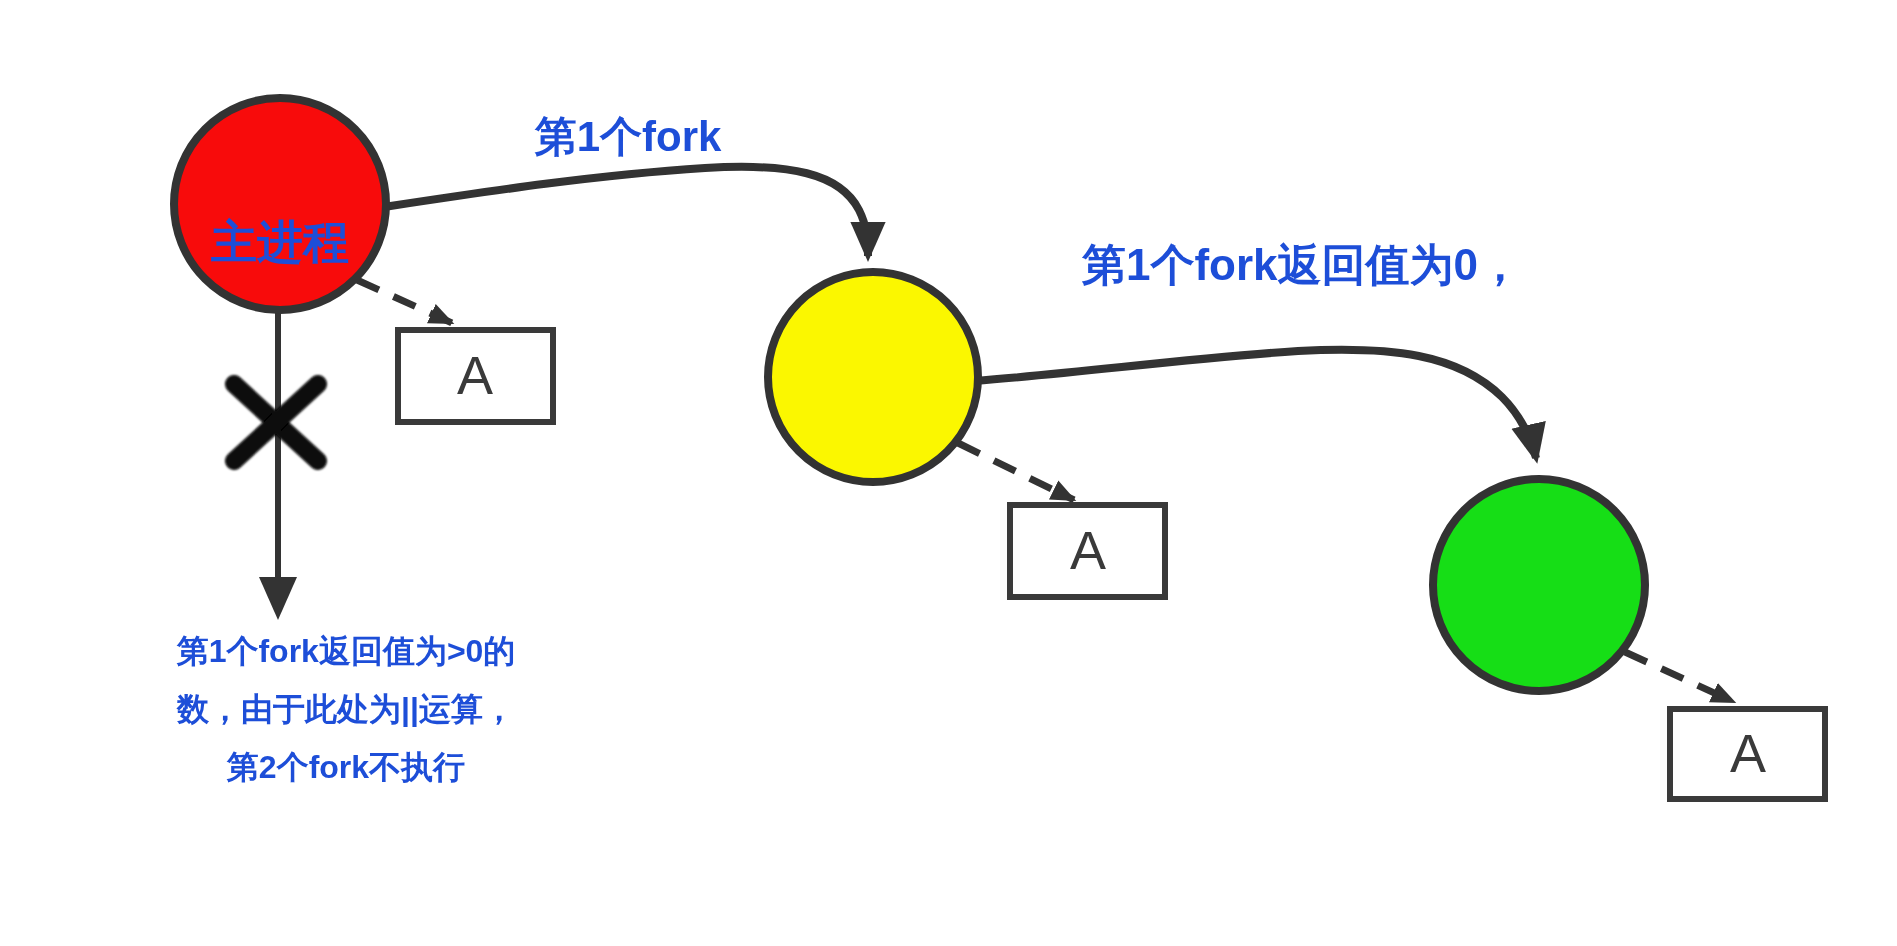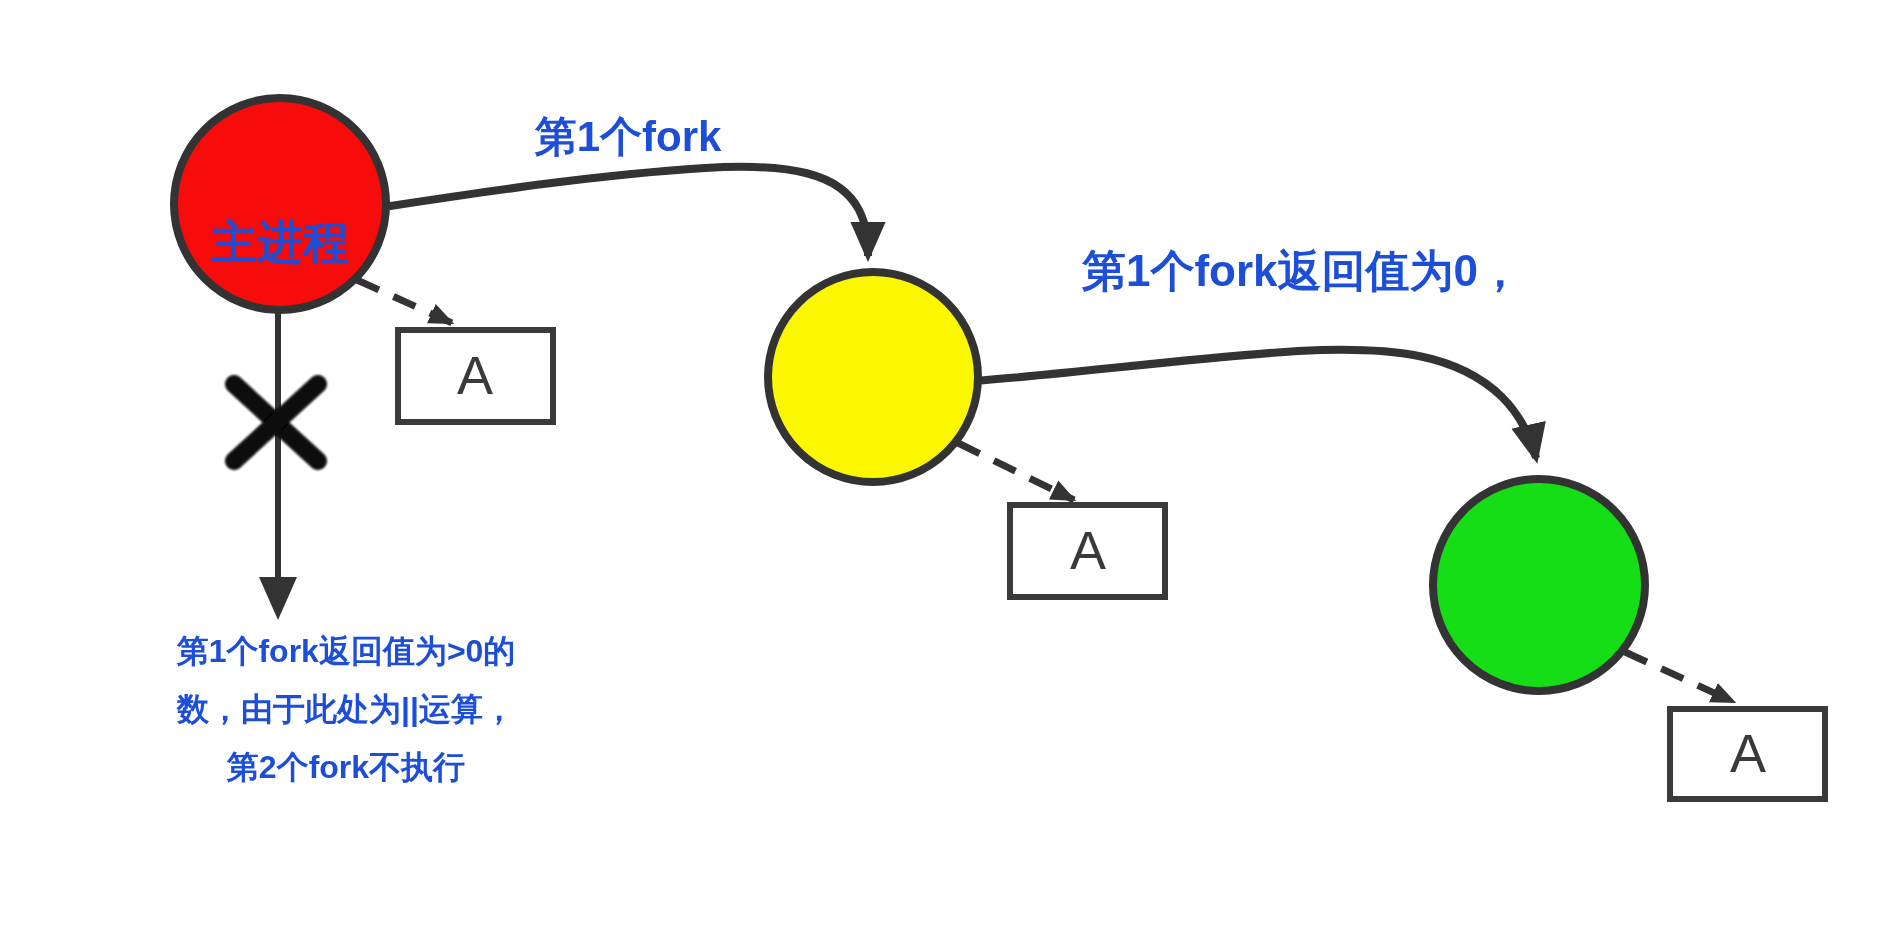--- a/index.html
+++ b/index.html
@@ -70,21 +70,21 @@
     <circle cx="873" cy="377" r="105" stroke="#333333" stroke-width="8" fill="#FBF700"></circle>
     <circle cx="1539" cy="585" r="106" stroke="#333333" stroke-width="8" fill="#16DE16"></circle>
   </svg>
 
   <div class="lbl node-label" style="left:280px;top:207px;margin-top:36px;">主进程</div>
 
 
 
   <div class="lbl edge-label" style="left:628px;top:137px;">第1个fork</div>
 
-  <div class="lbl annotation right" style="left:1302px;top:270px;">
+  <div class="lbl annotation right" style="left:1302px;top:264px;">
     <div>第1个fork返回值为0，</div>
   </div>
 
   <div class="lbl annotation left" style="left:346px;top:709px;">
     <div>第1个fork返回值为&gt;0的</div>
     <div>数，由于此处为||运算，</div>
     <div>第2个fork不执行</div>
   </div>
 
   <div class="lbl box-letter" style="left:475px;top:375px;">A</div>

